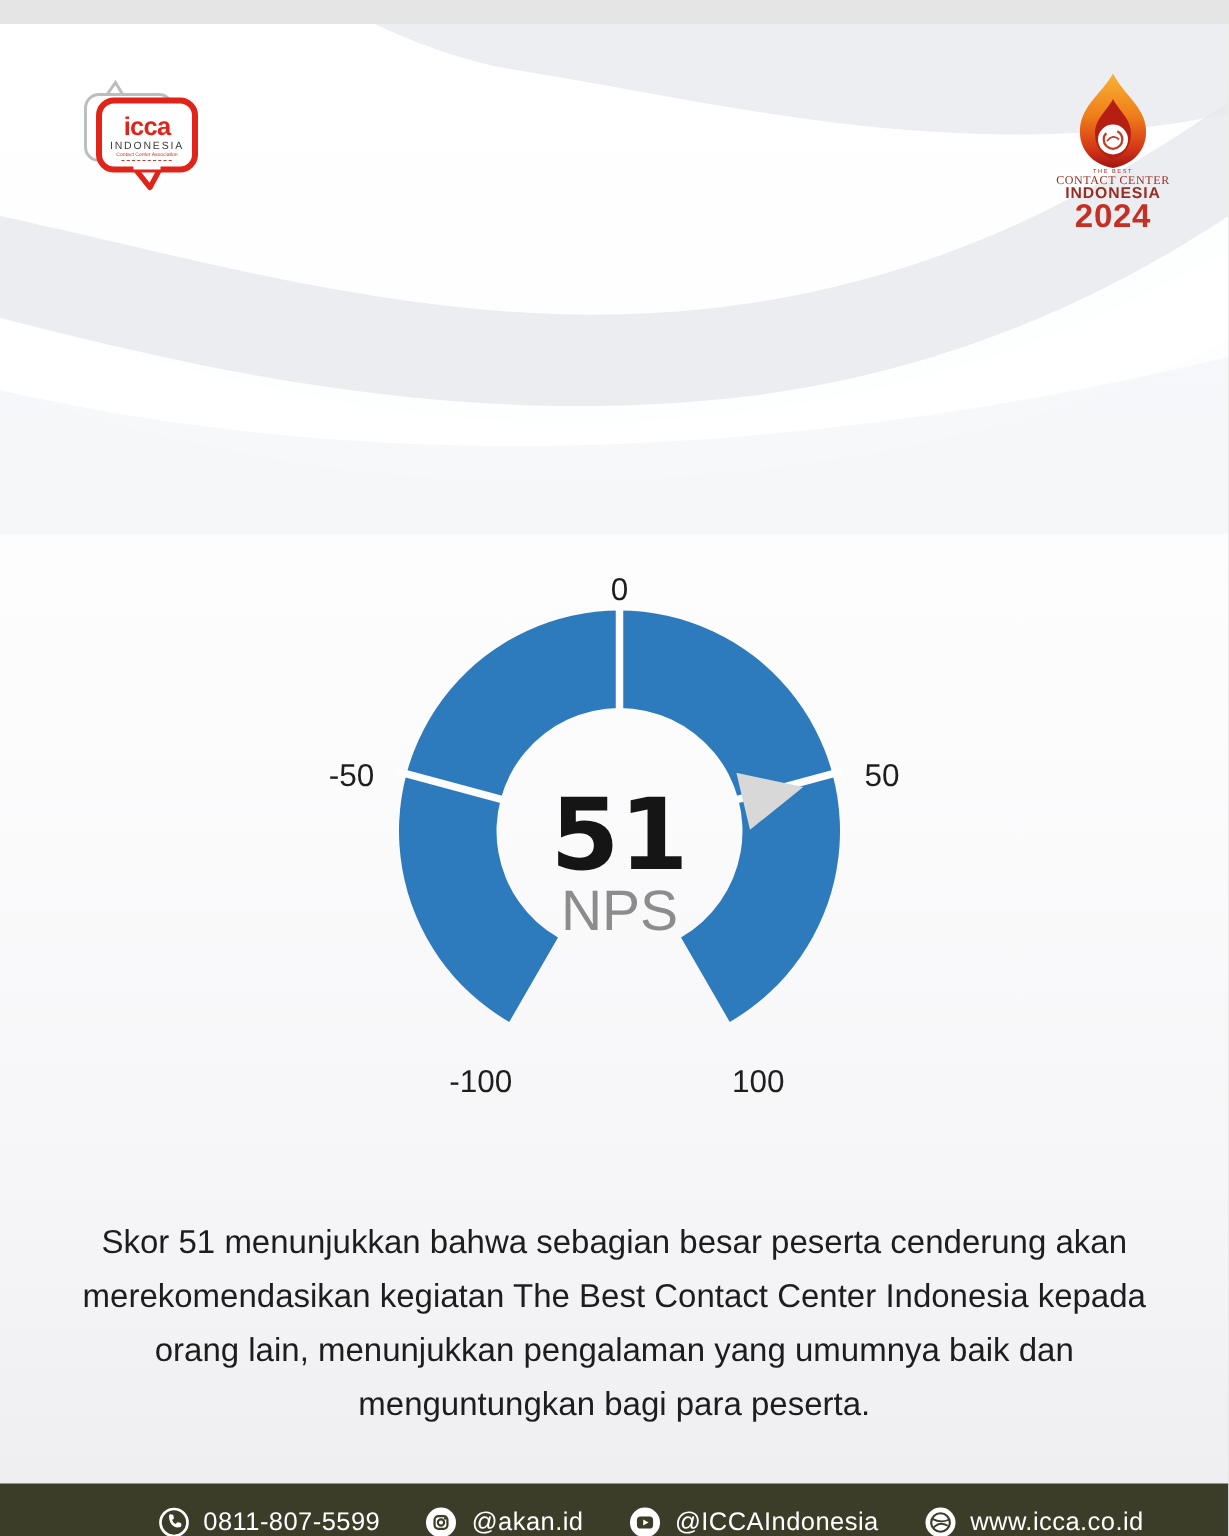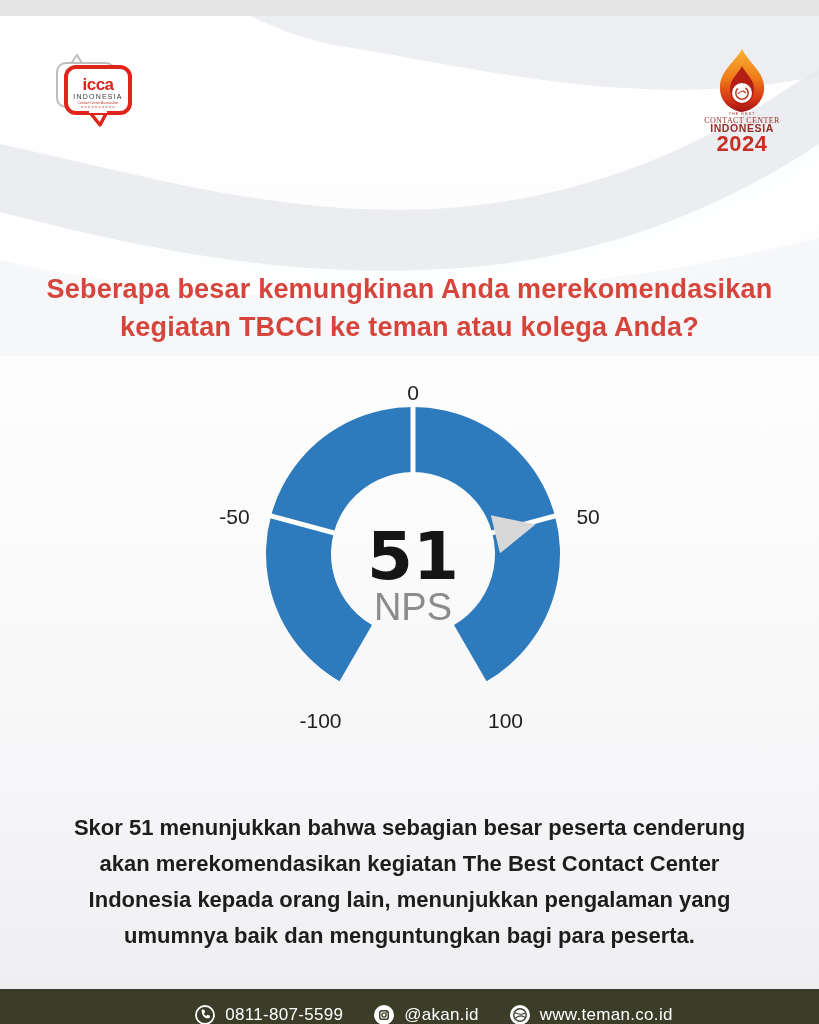--- a/index.html
+++ b/index.html
@@ -7,21 +7,21 @@
   .page{position:relative;width:819px;height:1024px;overflow:hidden;margin:16px auto;
         background:linear-gradient(180deg,#ffffff 0%,#fcfcfd 45%,#f6f6f8 75%,#ededf0 100%);}
   .waves{position:absolute;top:0;left:0;width:819px;height:340px;}
   .logo-icca{position:absolute;left:50px;top:36px;width:92px;height:76px;}
   .logo-event{position:absolute;left:700px;top:32px;width:84px;height:106px;}
   .question{position:absolute;top:236px;left:30px;right:30px;text-align:center;
             font-size:27px;font-weight:700;line-height:38px;color:var(--accent-red,#d6453c);
             letter-spacing:.2px;}
   .gauge-wrap{position:absolute;left:193px;top:356px;width:440px;height:372px;}
   .summary{position:absolute;top:772px;left:48px;right:48px;text-align:center;
-           font-size:22px;font-weight:700;line-height:36px;color:var(--text-dark,#1d1d1d);}
+           font-size:22px;font-weight:400;line-height:36px;color:var(--text-dark,#1d1d1d);}
   .footer{position:absolute;left:0;right:0;bottom:0;height:51px;
           background:var(--footer-bg,#3c3d28);display:flex;align-items:center;
           justify-content:center;gap:30px;padding-left:48px;}
   .f-item{display:flex;align-items:center;gap:9px;color:#ffffff;font-size:17px;
           letter-spacing:.3px;cursor:pointer;}
   .f-item svg{display:block;}
 </style>
 </head>
 <body>
 
@@ -61,21 +61,20 @@
       <circle cx="42" cy="45" r="10" fill="#ffffff"></circle>
       <circle cx="42" cy="45" r="6.2" fill="none" stroke="#c23a23" stroke-width="1.5" stroke-dasharray="24 8"></circle>
       <path d="M38,46 q4,-5 8,-1" fill="none" stroke="#c23a23" stroke-width="1.2"></path>
     </g>
     <text x="42" y="67" text-anchor="middle" font-size="3.8" fill="#a3372b" letter-spacing="1">THE BEST</text>
     <text x="42" y="74.5" text-anchor="middle" font-size="8" font-family="Liberation Serif,serif" fill="#982d23" letter-spacing="0.4">CONTACT CENTER</text>
     <text x="42" y="84" text-anchor="middle" font-size="10.5" font-weight="bold" fill="#982d23" letter-spacing="0.6">INDONESIA</text>
     <text x="42" y="103" text-anchor="middle" font-size="22" font-weight="bold" fill="#c52f24" letter-spacing="0.5">2024</text>
   </svg>
 
-  <h1 class="question">Seberapa besar kemungkinan Anda merekomendasikan kegiatan TBCCI ke teman atau kolega Anda?</h1>
 
   <div class="gauge-wrap">
     <svg id="gauge" viewBox="0 0 440 372" width="440" height="372">
         <path d="M146.5,309.3 A147,147 0 1 1 293.5,309.3 L261.0,253.0 A82,82 0 1 0 179.0,253.0 Z" fill="#2d7abd"></path>
         <line x1="143.6918597231636" y1="161.55329543690087" x2="71.24742275148347" y2="142.14186705421182" stroke="#fdfdfe" stroke-width="5"></line>
         <line x1="220" y1="103" x2="220" y2="28" stroke="#fdfdfe" stroke-width="5"></line>
         <line x1="296.3081402768364" y1="161.55329543690087" x2="368.75257724851656" y2="142.14186705421182" stroke="#fdfdfe" stroke-width="5"></line>
         <polygon points="342.5,152.6 297.9,143.2 307.0,181.2" fill="#d8d8d8"></polygon>
         <text x="127.5" y="356.2" text-anchor="middle" font-size="21" fill="#1e1e1e" font-family="Liberation Sans,sans-serif">-100</text>
         <text x="56.6" y="151.8" text-anchor="end" font-size="21" fill="#1e1e1e" font-family="Liberation Sans,sans-serif">-50</text>
@@ -103,25 +102,33 @@
       <svg width="22" height="22" viewBox="0 0 22 22">
         <circle cx="11" cy="11" r="10" fill="#ffffff"></circle>
         <rect x="6.7" y="6.7" width="8.6" height="8.6" rx="2.6" fill="none" stroke="#3c3d28" stroke-width="1.5"></rect>
         <circle cx="11" cy="11" r="2.1" fill="none" stroke="#3c3d28" stroke-width="1.4"></circle>
         <circle cx="13.7" cy="8.3" r="0.8" fill="#3c3d28"></circle>
       </svg>
       <span>@akan.id</span>
     </div>
 
 
+    <div class="f-item">
+      <svg width="22" height="22" viewBox="0 0 22 22">
+        <circle cx="11" cy="11" r="10" fill="#ffffff"></circle>
+        <rect x="5.6" y="7" width="10.8" height="8" rx="2.4" fill="#3c3d28"></rect>
+        <polygon points="9.8,9 13.4,11 9.8,13" fill="#ffffff"></polygon>
+      </svg>
+      <span>@ICCAIndonesia</span>
+    </div>
 
     <div class="f-item">
       <svg width="22" height="22" viewBox="0 0 22 22">
         <circle cx="11" cy="11" r="10" fill="#ffffff"></circle>
         <circle cx="11" cy="11" r="6.2" fill="none" stroke="#3c3d28" stroke-width="1.4"></circle>
         <path d="M5.6,8.6 q5.4,3 10.8,0.6" fill="none" stroke="#3c3d28" stroke-width="1.2"></path>
         <path d="M6.4,14.4 q4,-4.4 9.4,-1.2" fill="none" stroke="#3c3d28" stroke-width="1.2"></path>
       </svg>
-      <span>www.teman.co.id</span>
+      <span>www.icca.co.id</span>
     </div>
 
   </div>
 </div>
 
 </body></html>

